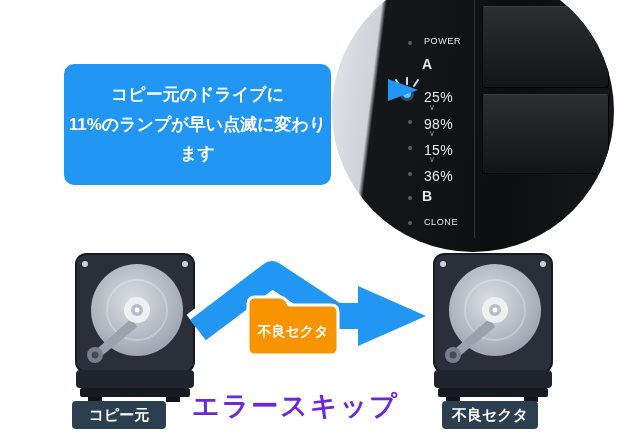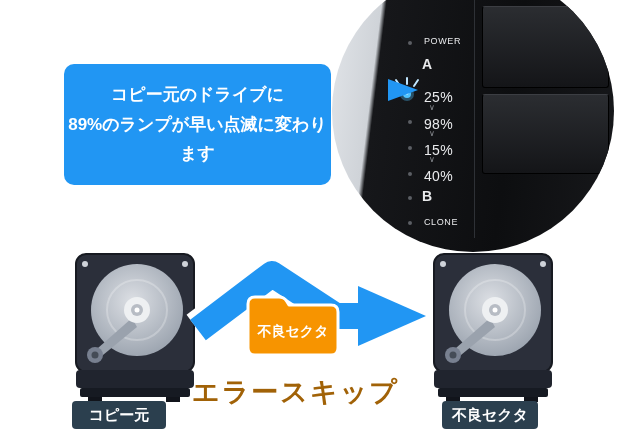--- a/index.html
+++ b/index.html
@@ -42,22 +42,22 @@
     border-left:30px solid #2196f3;
   }
 
   
   .hdd { position:absolute; width:130px; height:150px; z-index:2; }
   .hdd.src { left:70px; top:252px; }
   .hdd.dst { left:428px; top:252px; }
   .skip-arrow { position:absolute; left:186px; top:248px; width:250px; height:120px; z-index:3; }
   .folder { position:absolute; left:246px; top:292px; width:94px; height:66px; z-index:4; }
   .caption {
-    position:absolute; left:168px; top:374px; width:255px; z-index:4;
-    text-align:center; font-size:27px; font-weight:bold; color:#a16207; letter-spacing:2px;
+    position:absolute; left:168px; top:388px; width:255px; z-index:4;
+    text-align:center; font-size:27px; font-weight:bold; color:#6d28d9; letter-spacing:2px;
     white-space:nowrap;
   }
   .badge {
     position:absolute; top:401px; height:28px; min-width:94px; z-index:4;
     background:#2b3f4e; color:#fff; font-size:15px; font-weight:bold;
     display:flex; align-items:center; justify-content:center;
     border-radius:4px; padding:0 10px; box-sizing:border-box;
   }
   .badge.src { left:72px; }
   .badge.dst { left:442px; }
@@ -93,32 +93,32 @@
     <span class="plabel pct" style="top:146px">98%</span>
 
     <span class="chev" style="top:160px">∨</span>
 
     <span class="led" style="top:176px"></span>
     <span class="plabel pct" style="top:172px">15%</span>
 
     <span class="chev" style="top:186px">∨</span>
 
     <span class="led" style="top:202px"></span>
-    <span class="plabel pct" style="top:198px">40%</span>
+    <span class="plabel pct" style="top:198px">36%</span>
 
     <span class="led" style="top:226px"></span>
     <span class="plabel big" style="top:218px">B</span>
 
     <span class="led" style="top:251px"></span>
     <span class="plabel" style="top:247px">CLONE</span>
   </div>
 
   <div class="bubble">
     <span>コピー元のドライブに</span>
-    <span>89%のランプが早い点滅に変わります</span>
+    <span>11%のランプが早い点滅に変わります</span>
   </div>
   <div class="bubble-tail"></div>
 
   <svg class="hdd src" viewBox="0 0 130 150">
     <defs>
       <radialGradient id="plat1" cx="45%" cy="40%" r="70%">
         <stop offset="0%" stop-color="#dcdfe4"></stop>
           <stop offset="100%" stop-color="#949da9"></stop>
       </radialGradient>
     </defs>

